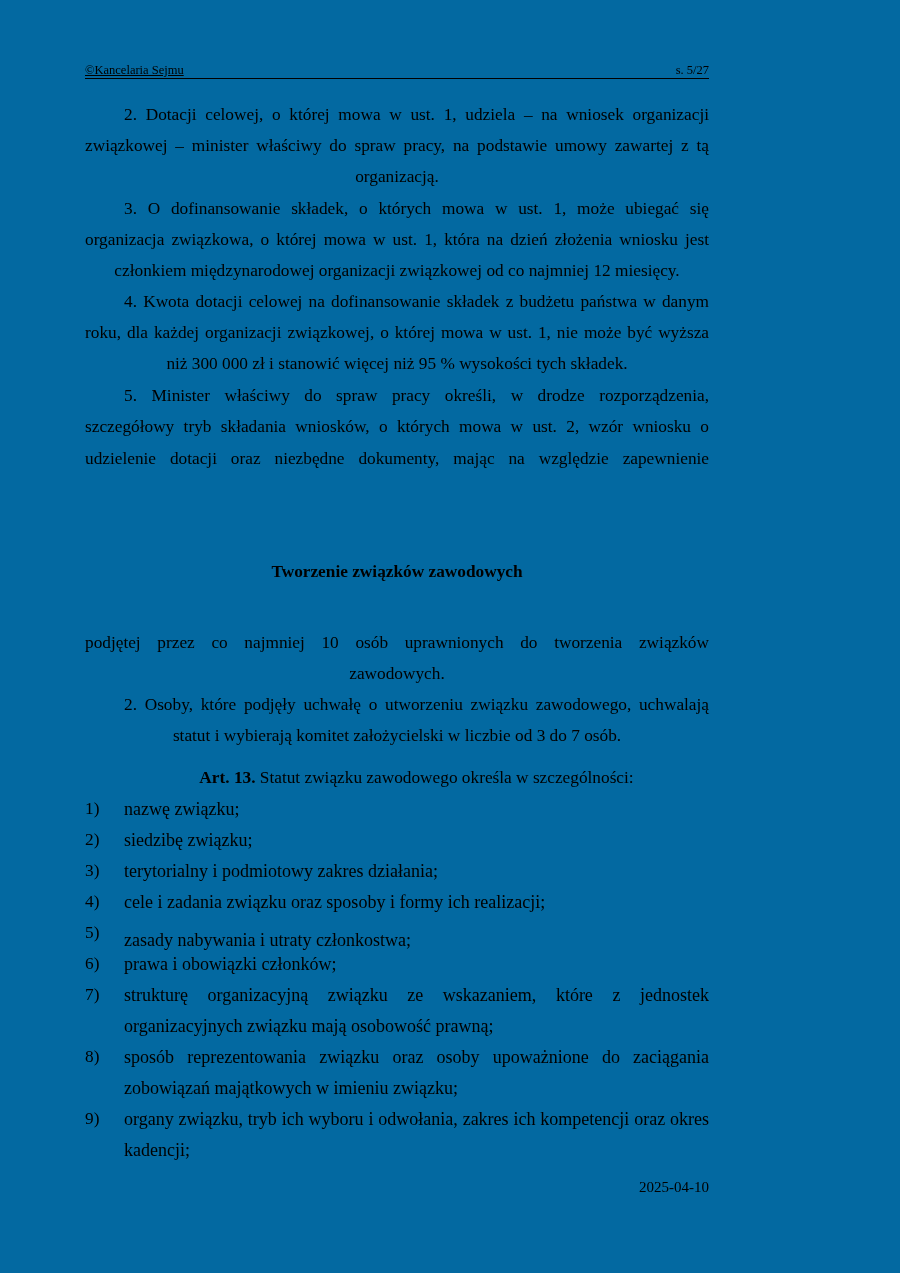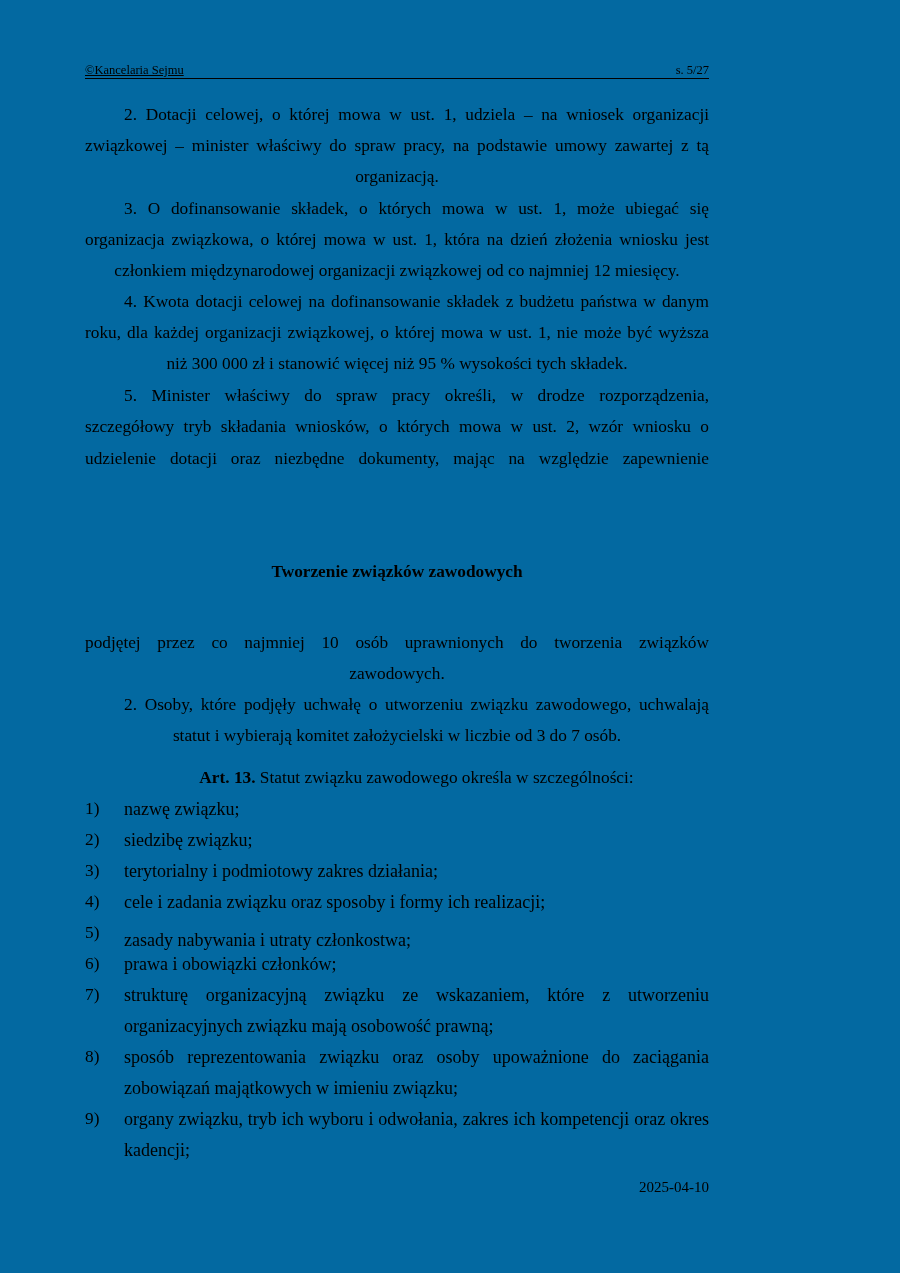--- a/index.html
+++ b/index.html
@@ -62,21 +62,21 @@
       <div class="item" style="top: 829px;">siedzibę związku;</div>
       <div class="num" style="top: 860px;">3)</div>
       <div class="item" style="top: 860px;">terytorialny i podmiotowy zakres działania;</div>
       <div class="num" style="top: 891px;">4)</div>
       <div class="item" style="top: 891px;">cele i zadania związku oraz sposoby i formy ich realizacji;</div>
       <div class="num" style="top: 922px;">5)</div>
       <div class="item" style="top: 922px; margin-top: 7px;">zasady nabywania i utraty członkostwa;</div>
       <div class="num" style="top: 953px;">6)</div>
       <div class="item" style="top: 953px;">prawa i obowiązki członków;</div>
       <div class="num" style="top: 984px;">7)</div>
-      <div class="item just" style="top: 984px;">strukturę organizacyjną związku ze wskazaniem, które z utworzeniu</div>
+      <div class="item just" style="top: 984px;">strukturę organizacyjną związku ze wskazaniem, które z jednostek</div>
       <div class="item" style="top: 1015px;">organizacyjnych związku mają osobowość prawną;</div>
       <div class="num" style="top: 1046px;">8)</div>
       <div class="item just" style="top: 1046px;">sposób reprezentowania związku oraz osoby upoważnione do zaciągania</div>
       <div class="item" style="top: 1077px;">zobowiązań majątkowych w imieniu związku;</div>
       <div class="num" style="top: 1108px;">9)</div>
       <div class="item just" style="top: 1108px;">organy związku, tryb ich wyboru i odwołania, zakres ich kompetencji oraz okres</div>
       <div class="item" style="top: 1139px;">kadencji;</div>
     </div>
 
   <div class="footer">2025-04-10</div>

